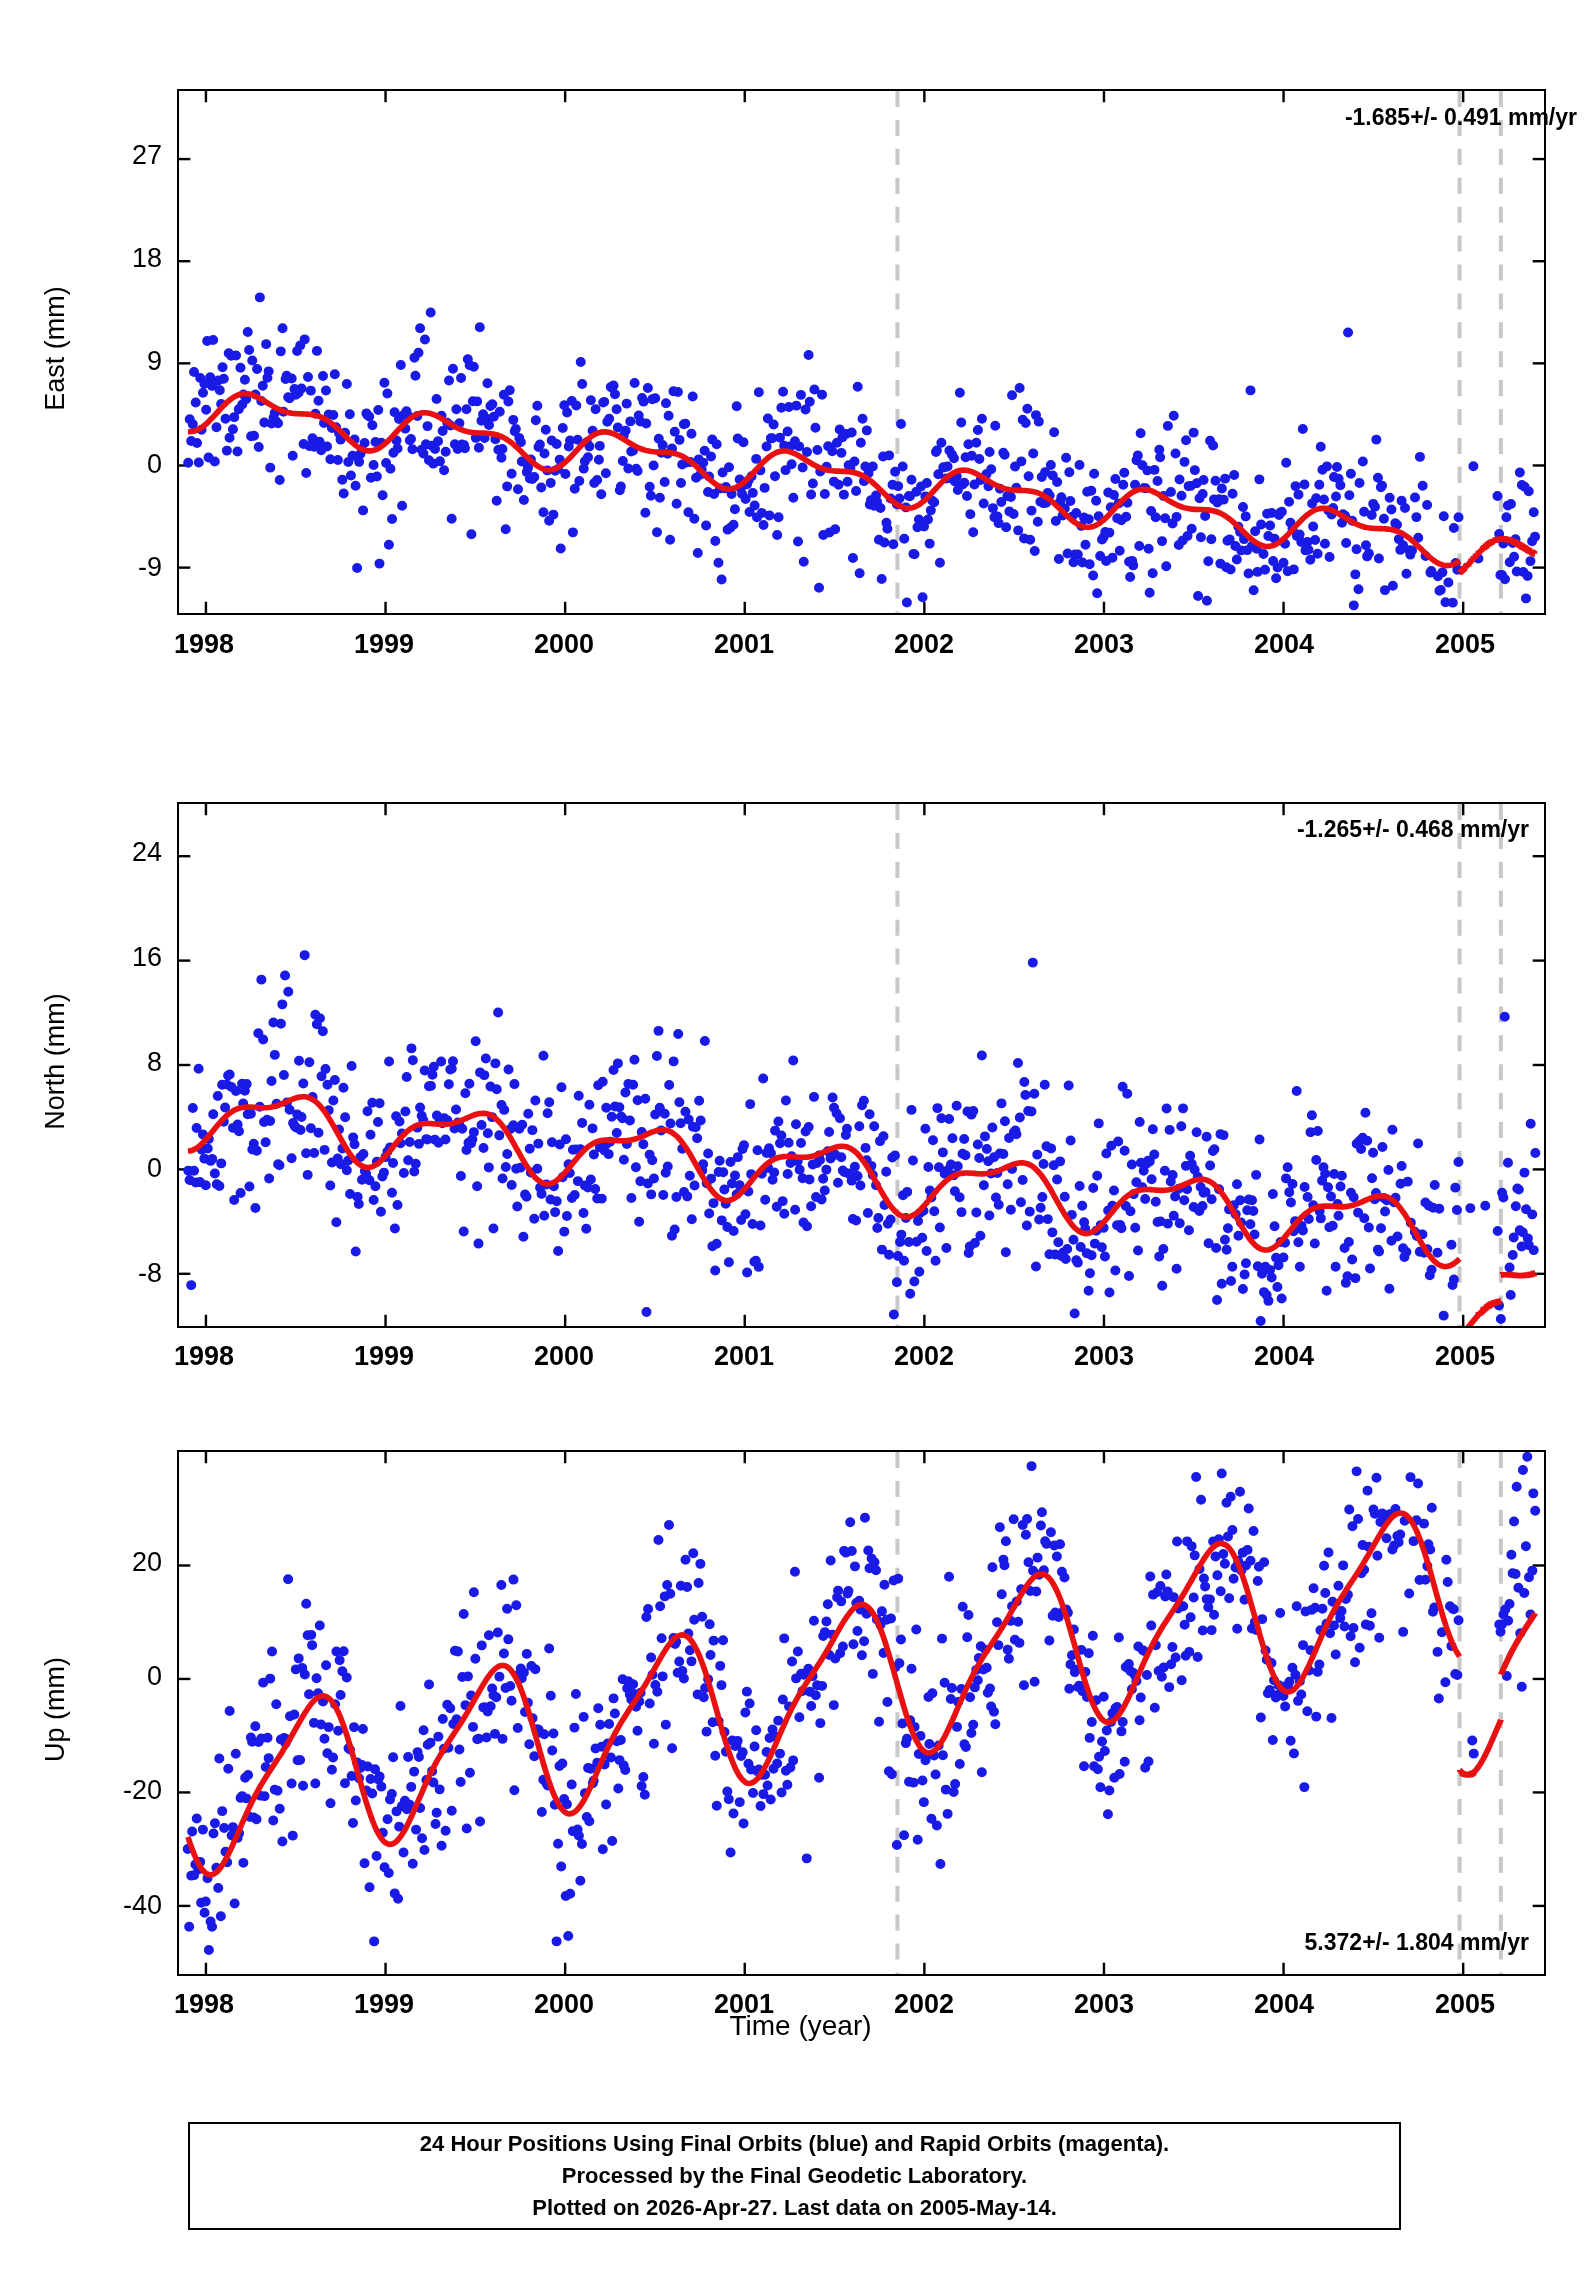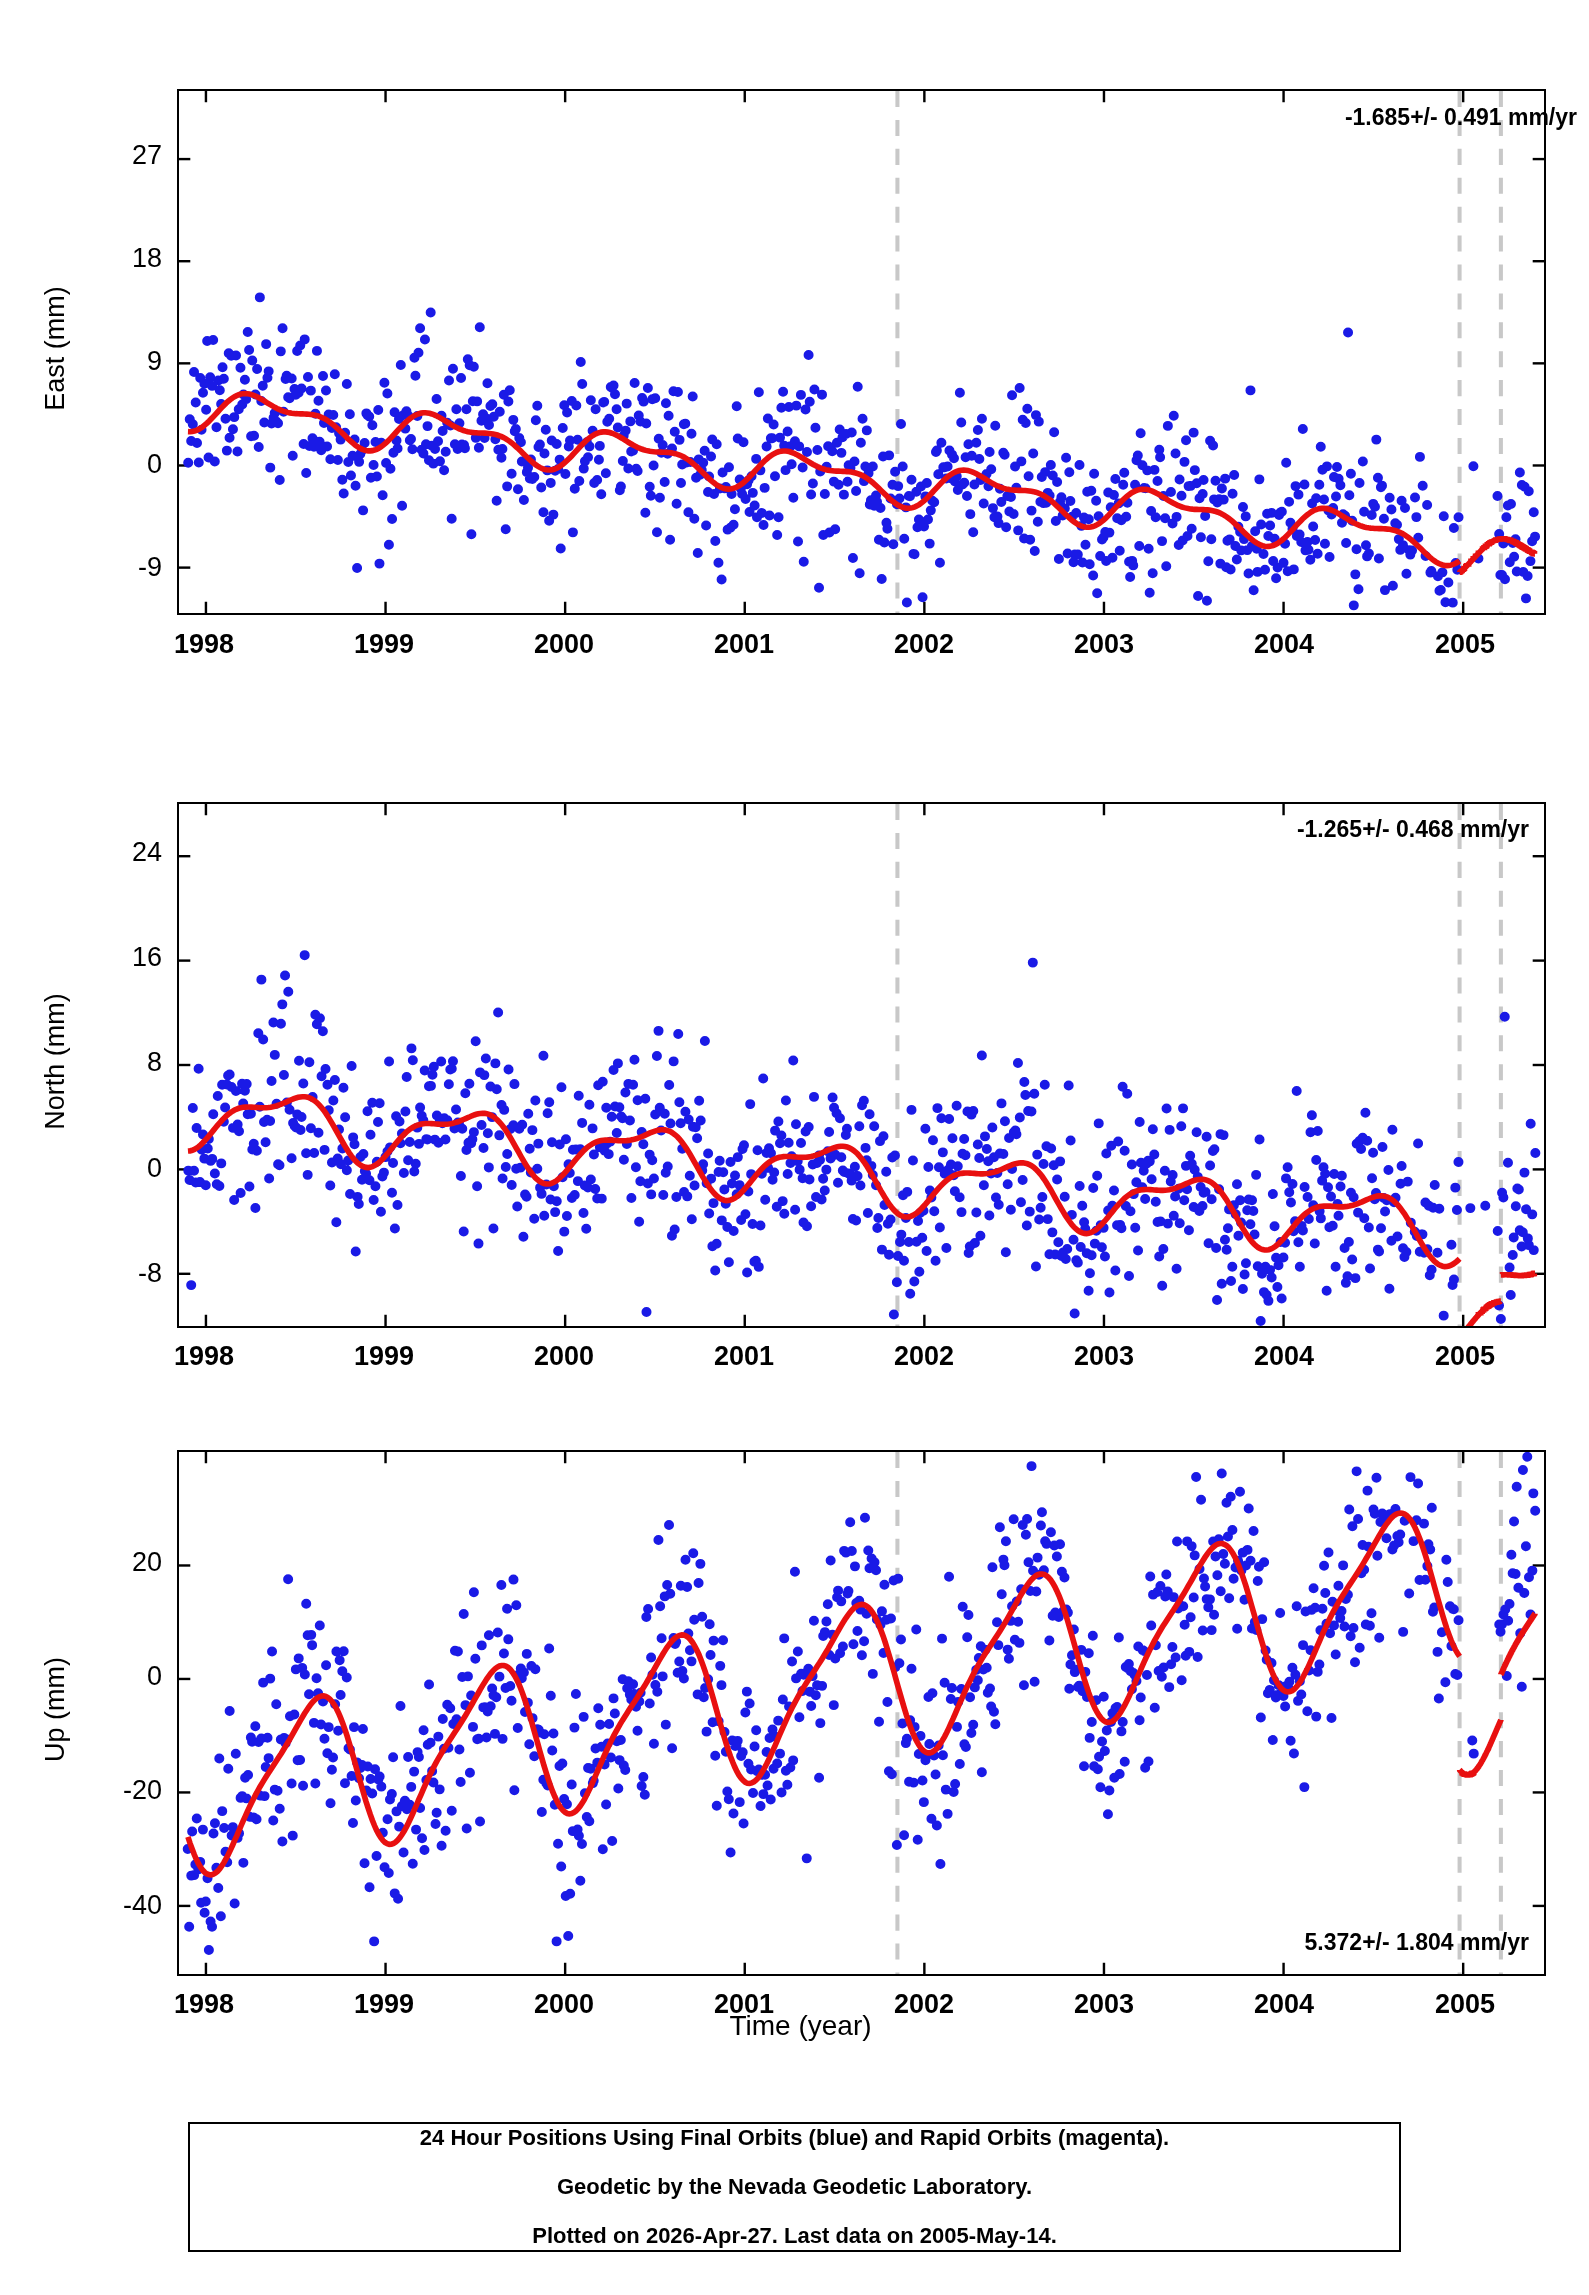--- a/index.html
+++ b/index.html
@@ -165,23 +165,23 @@
     </div>
 
   <div class="ytick" style="left: 49px; top: 1547px; width: 113px;">20</div>
   <div class="ytick" style="left: 49px; top: 1661px; width: 113px;">0</div>
   <div class="ytick" style="left: 49px; top: 1775px; width: 113px;">-20</div>
   <div class="ytick" style="left: 49px; top: 1890px; width: 113px;">-40</div>
   <div class="rate" style="left: 1197px; top: 1929px; width: 332px; text-align: right;">5.372+/- 1.804 mm/yr</div>
 
   <div class="xaxis-label" style="top:2010px;">Time (year)</div>
 
-  <div class="footer" style="left:188px;top:2122px;width:1213px;height:130px;gap:17px;">
+  <div class="footer" style="left:188px;top:2122px;width:1213px;height:108px;">
     <div>24 Hour Positions Using Final Orbits (blue) and Rapid Orbits (magenta).</div>
-    <div>Geodetic by the Nevada Geodetic Laboratory.</div>
+    <div>Processed by the Final Geodetic Laboratory.</div>
     <div>Plotted on 2026-Apr-27. Last data on 2005-May-14.</div>
   </div>
 
 <div class="xtick" style="left: 139px; width: 130px; top: 629px;">1998</div>
     <div class="xtick" style="left: 319px; width: 130px; top: 629px;">1999</div>
     <div class="xtick" style="left: 499px; width: 130px; top: 629px;">2000</div>
     <div class="xtick" style="left: 679px; width: 130px; top: 629px;">2001</div>
     <div class="xtick" style="left: 859px; width: 130px; top: 629px;">2002</div>
     <div class="xtick" style="left: 1039px; width: 130px; top: 629px;">2003</div>
     <div class="xtick" style="left: 1219px; width: 130px; top: 629px;">2004</div>

